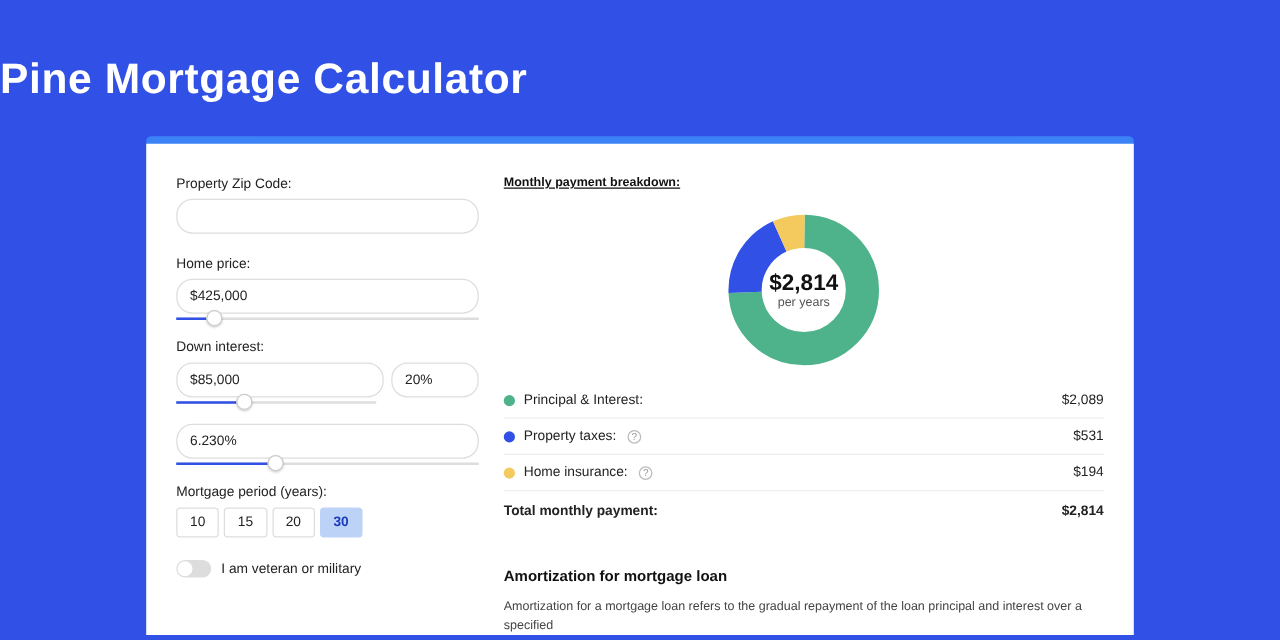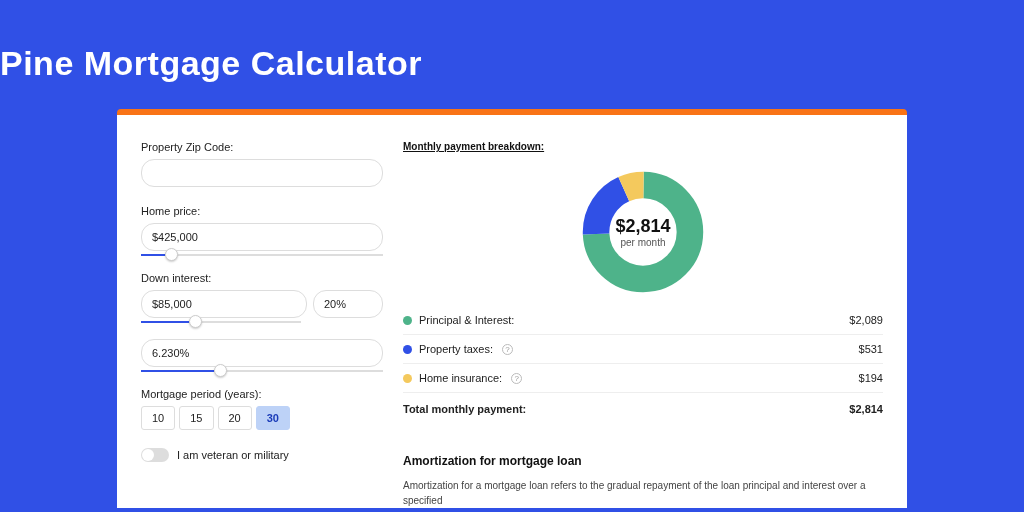--- a/index.html
+++ b/index.html
@@ -12,21 +12,21 @@
   }
   .page-title {
     text-align: left;
     color: #fff;
     font-size: 34px;
     font-weight: 700;
     padding: 44px 0 26px 0;
     letter-spacing: 0.5px;
   }
   .panel-outer {
-    background: #f97316;
+    background: #3b82f6;
     margin: 0 auto;
     width: 790px;
     border-radius: 4px 4px 0 0;
     padding-top: 6px;
   }
   .panel {
     background: #fff;
     width: 100%;
     padding: 26px 24px 0 24px;
     display: flex;
@@ -260,21 +260,21 @@
 
       <div class="donut-wrap">
         <div class="donut">
           <svg viewBox="0 0 42 42">
             <circle cx="21" cy="21" r="15.9" fill="none" stroke="#4eb38a" stroke-width="9" stroke-dasharray="74.2 25.8" stroke-dashoffset="25"></circle>
             <circle cx="21" cy="21" r="15.9" fill="none" stroke="#3050e6" stroke-width="9" stroke-dasharray="18.9 81.1" stroke-dashoffset="50.8"></circle>
             <circle cx="21" cy="21" r="15.9" fill="none" stroke="#f4c95d" stroke-width="9" stroke-dasharray="6.9 93.1" stroke-dashoffset="31.9"></circle>
           </svg>
           <div class="donut-center">
             <div class="donut-amount">$2,814</div>
-            <div class="donut-sub">per month</div>
+            <div class="donut-sub">per years</div>
           </div>
         </div>
       </div>
 
       <div class="legend-row">
         <div class="legend-left">
           <span class="legend-dot dot-green"></span>
           <span>Principal &amp; Interest:</span>
         </div>
         <span class="legend-val">$2,089</span>

